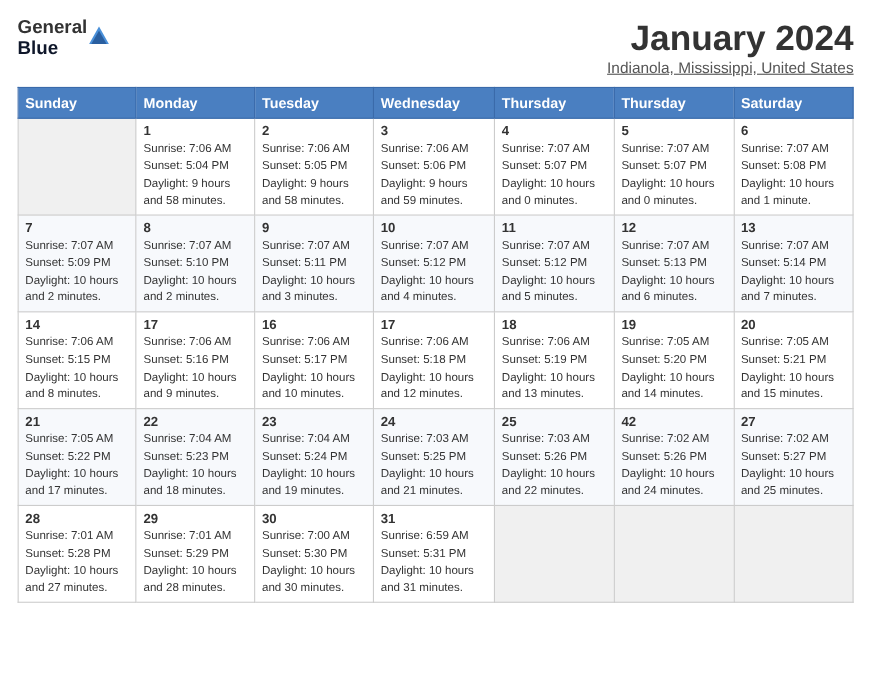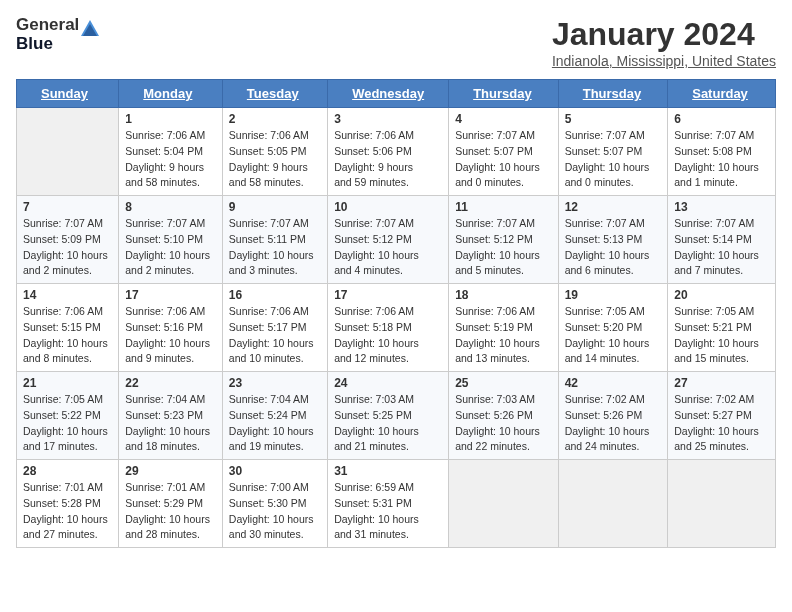--- a/index.html
+++ b/index.html
@@ -15,21 +15,21 @@
       justify-content: space-between;
       align-items: flex-start;
       margin-bottom: 10px;
     }
     .logo-text {
       display: flex;
       flex-direction: column;
       line-height: 1.1;
     }
     .title-block {
-      text-align: left;
+      text-align: right;
     }
     .main-title {
       font-size: 32px;
       font-weight: bold;
       color: #333;
     }
     .subtitle {
       font-size: 14px;
       color: #555;
       text-decoration: underline;
@@ -37,24 +37,23 @@
     .calendar-table {
       width: 100%;
       border-collapse: collapse;
       border: 1px solid #ccc;
     }
     .calendar-table th {
       background-color: #4a7fc1;
       color: #fff;
       font-size: 13px;
       font-weight: bold;
-      padding: 6px 24px;
+      padding: 6px 6px;
       text-align: left;
       border: 1px solid #3a6aaa;
-      text-decoration: underline;
     }
     .calendar-table td {
       vertical-align: top;
       border: 1px solid #ccc;
       padding: 4px 6px;
       width: 113px;
       min-height: 80px;
       font-size: 10.5px;
       color: #333;
       background: #fff;
@@ -70,20 +69,21 @@
     }
     .day-info {
       line-height: 1.5;
       font-size: 10.5px;
     }
     .empty-cell {
       background: #f0f0f0 !important;
     }
     .logo-wrapper {
       display: flex;
+      align-items: center;
     }
     .logo-svg {
       margin-top: 2px;
     }
   </style>
 </head>
 <body>
 
 <div class="header">
   <div class="logo-wrapper">

